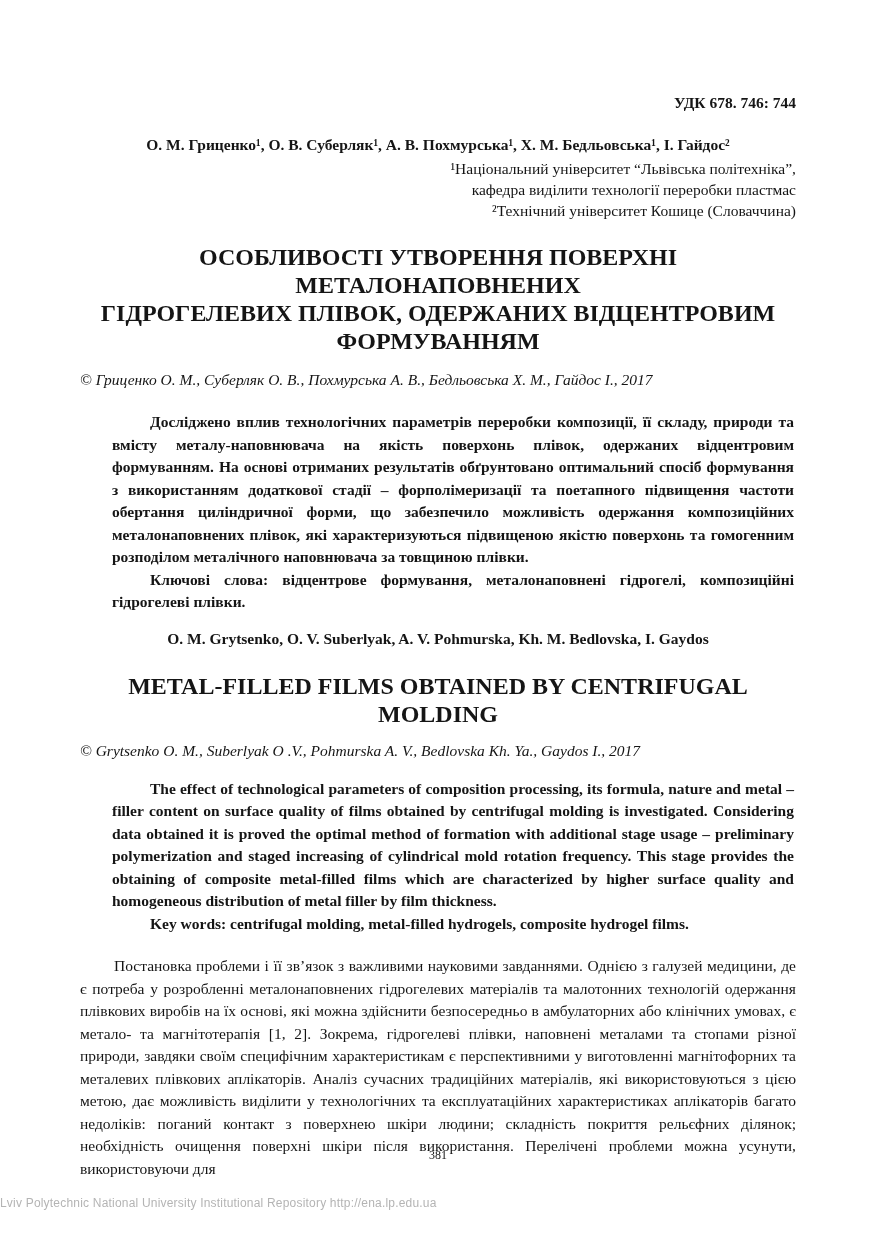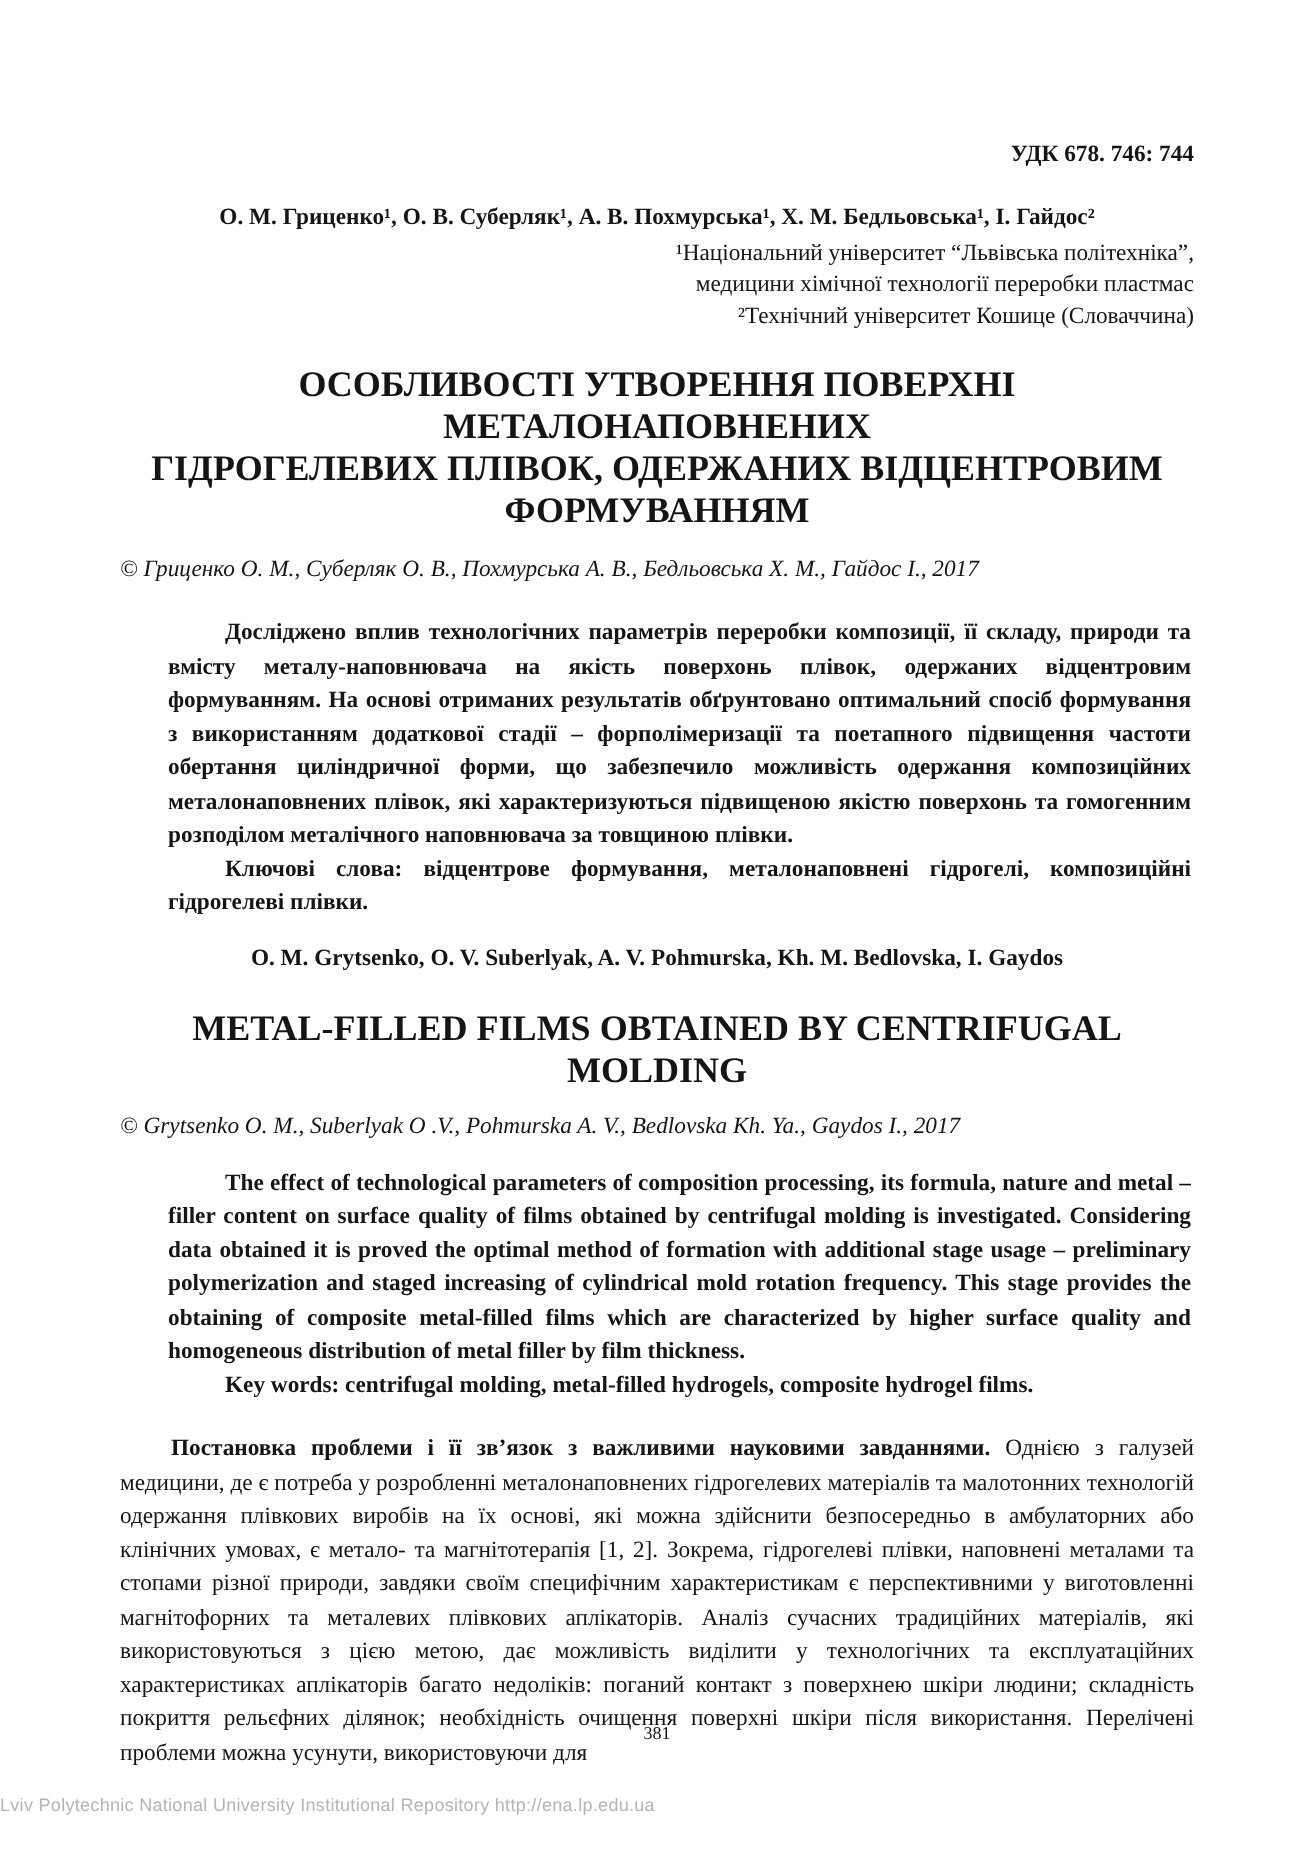--- a/index.html
+++ b/index.html
@@ -11,21 +11,21 @@
     background: #ffffff;
     font-family: "Liberation Serif", serif;
     color: #151515;
     overflow: hidden;
   }
   .content {
     padding: 76px 80px 0 80px;
     font-size: 15.5px;
     line-height: 22px;
   }
-  .bold   { font-weight: bold; }
+  .bold   { font-weight: normal; }
 
   .udk        { font-weight: bold; text-align: right; margin: 16px 0 20px 0; }
   .authors    { font-weight: bold; text-align: center; margin: 0 0 2px 0; }
   .affiliations { text-align: right; line-height: 21px; margin: 0 0 22px 0; }
 
   .title-ua, .title-en {
     font-weight: bold;
     text-align: center;
     font-size: 24px;
     line-height: 28px;
@@ -89,21 +89,21 @@
 
 <div class="page">
   <div class="content">
 
     <div class="udk">УДК 678. 746: 744</div>
 
     <div class="authors">О. М. Гриценко¹, О. В. Суберляк¹, А. В. Похмурська¹, Х. М. Бедльовська¹, І. Гайдос²</div>
 
     <div class="affiliations">
       <div>¹Національний університет “Львівська політехніка”,</div>
-      <div>медицини хімічної технології переробки пластмас</div>
+      <div>кафедра виділити технології переробки пластмас</div>
       <div>²Технічний університет Кошице (Словаччина)</div>
     </div>
 
     <h1 class="title-ua">
       <div>ОСОБЛИВОСТІ УТВОРЕННЯ ПОВЕРХНІ МЕТАЛОНАПОВНЕНИХ</div>
       <div>ГІДРОГЕЛЕВИХ ПЛІВОК, ОДЕРЖАНИХ ВІДЦЕНТРОВИМ</div>
       <div>ФОРМУВАННЯМ</div>
     </h1>
 
     <div class="copyright">© Гриценко О. М., Суберляк О. В., Похмурська  А. В., Бедльовська Х. М., Гайдос І., 2017</div>

